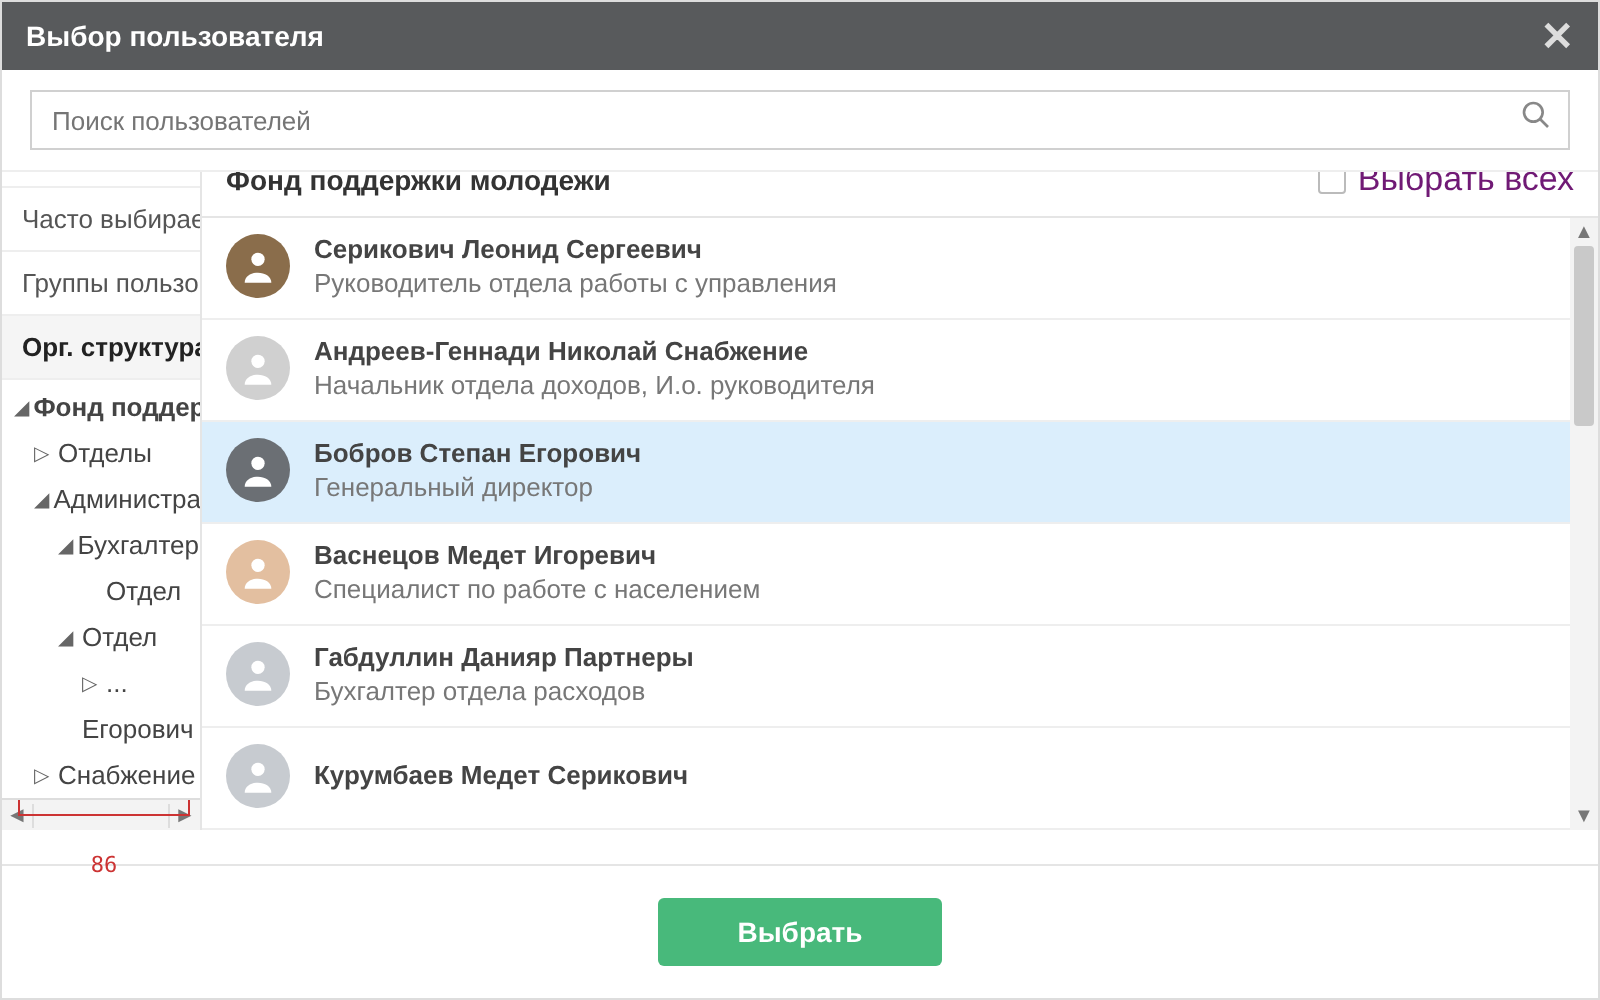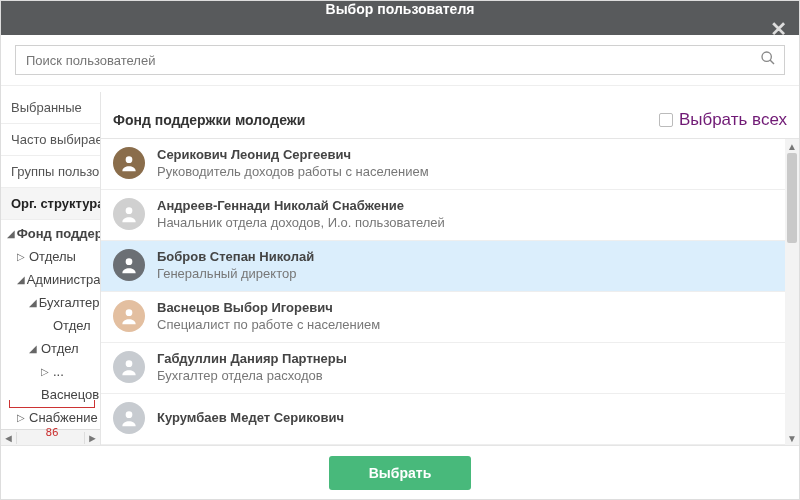--- a/index.html
+++ b/index.html
@@ -1,18 +1,18 @@
 <!DOCTYPE html>
 <html><head>
 <meta charset="utf-8">
 <style>
   * { box-sizing: border-box; margin: 0; padding: 0; }
   body { font-family: Arial, Helvetica, sans-serif; background: #fff; width: 800px; height: 500px; overflow: hidden; position: relative; }
   .dialog { width: 800px; height: 500px; border: 1px solid #ddd; display: flex; flex-direction: column; position: relative; }
-  .titlebar { background: #585a5c; color: #fff; height: 34px; display: flex; align-items: center; padding: 0 12px; font-weight: bold; font-size: 14px; flex-direction: column; }
+  .titlebar { background: #585a5c; color: #fff; height: 34px; display: flex; align-items: center; padding: 0 12px; font-weight: bold; font-size: 14px; }
   .titlebar .close { margin-left: auto; font-size: 20px; cursor: pointer; color: #ddd; }
   .search-row { padding: 10px 14px; }
   .search-wrap { position: relative; border: 1px solid #d0d0d0; height: 30px; }
   .search-wrap input { width: 100%; height: 100%; border: none; outline: none; padding: 0 32px 0 10px; font-size: 13px; color: #666; }
   .search-wrap .sico { position: absolute; right: 8px; top: 50%; transform: translateY(-50%); color: #888; }
   .content { flex: 1; display: flex; overflow: hidden; border-top: 1px solid #eee; align-items: flex-end; }
   .tabs-col { width: 100px; border-right: 1px solid #e5e5e5; overflow: hidden; position: relative; }
   .tab { padding: 8px 10px; font-size: 13px; color: #555; border-bottom: 1px solid #eee; white-space: nowrap; cursor: pointer; }
   .tab.active { font-weight: bold; color: #222; background: #f5f5f5; }
   .tree { font-size: 13px; color: #444; padding: 2px 0 0 0; white-space: nowrap; position: relative; }
@@ -33,21 +33,21 @@
   .item { display: flex; align-items: center; padding: 8px 12px 10px 12px; border-bottom: 1px solid #eee; gap: 12px; cursor: pointer; }
   .item.selected { background: #dbeefc; }
   .avatar { width: 32px; height: 32px; border-radius: 50%; background: #ccc; flex-shrink: 0; display: flex; align-items: center; justify-content: center; }
   .avatar svg { width: 20px; height: 20px; fill: #fff; }
   .item .texts { display: flex; flex-direction: column; }
   .item .name { font-size: 13px; font-weight: bold; color: #444; }
   .item .pos { font-size: 13px; color: #777; margin-top: 2px; }
   .vscroll { position: absolute; right: 0; top: 0; bottom: 0; width: 14px; background: #f3f3f3; }
   .vscroll .arrow-btn { height: 14px; display: flex; align-items: center; justify-content: center; font-size: 10px; color: #777; cursor: pointer; }
   .vscroll .thumb { position: absolute; left: 2px; right: 2px; top: 14px; height: 90px; background: #c9c9c9; border-radius: 2px; }
-  .footer { height: 54px; display: flex; align-items: center; justify-content: center; border-top: 1px solid #e5e5e5; }
+  .footer { height: 67px; display: flex; align-items: center; justify-content: center; border-top: 1px solid #e5e5e5; margin-top: 17px; }
   .primary-btn { background: #48b97b; color: #fff; border: none; padding: 9px 40px; font-size: 14px; font-weight: bold; border-radius: 3px; cursor: pointer; }
   .measure { position: absolute; left: 8px; bottom: 60px; font-size: 11px; color: #c33; font-family: monospace; }
   .measure .bar { height: 8px; border-left: 1px solid #c33; border-right: 1px solid #c33; border-bottom: 1px solid #c33; width: 86px; }
   .measure .num { text-align: center; margin-top: 18px; width: 86px; }
   
   .av0{background:#8a6d4b;} .av1{background:#d0d0d0;} .av2{background:#4a5d7a;}
   .av3{background:#6b6f74;} .av4{background:#e3bfa0;} .av5{background:#c7cbd0;} .av6{background:#c7cbd0;}
 </style>
 </head>
 <body>
@@ -103,21 +103,21 @@
         <div class="tree-row indent2">
             <span class="arrow">◢</span>
             <span>Отдел</span>
           </div>
         <div class="tree-row indent3">
             <span class="arrow">▷</span>
             <span>...</span>
           </div>
         <div class="tree-row indent2">
             <span class="arrow"></span>
-            <span>Васнецов</span>
+            <span>Егорович</span>
           </div>
         <div class="tree-row indent1">
             <span class="arrow">▷</span>
             <span>Снабжение</span>
           </div>
       </div>
 
       <div class="hscroll">
         <div class="btn">◄</div>
         <div class="track"></div>
@@ -137,56 +137,56 @@
       <div class="list">
         <div class="item">
           <div class="avatar av0">
               <svg viewBox="0 0 24 24">
                 <circle cx="12" cy="8" r="4"></circle>
                 <path d="M4 22c0-4 4-6 8-6s8 2 8 6"></path>
               </svg>
             </div>
           <div class="texts">
               <span class="name">Серикович Леонид Сергеевич</span>
-              <span class="pos">Руководитель доходов работы с населением</span>
+              <span class="pos">Руководитель отдела работы с управления</span>
             </div>
         </div>
         <div class="item">
           <div class="avatar av1">
               <svg viewBox="0 0 24 24">
                 <circle cx="12" cy="8" r="4"></circle>
                 <path d="M4 22c0-4 4-6 8-6s8 2 8 6"></path>
               </svg>
             </div>
           <div class="texts">
               <span class="name">Андреев-Геннади Николай Снабжение</span>
-              <span class="pos">Начальник отдела доходов, И.о. пользователей</span>
+              <span class="pos">Начальник отдела доходов, И.о. руководителя</span>
             </div>
         </div>
         <div class="item selected">
           <div class="avatar av3">
               <svg viewBox="0 0 24 24">
                 <circle cx="12" cy="8" r="4"></circle>
                 <path d="M4 22c0-4 4-6 8-6s8 2 8 6"></path>
               </svg>
             </div>
           <div class="texts">
-              <span class="name">Бобров Степан Николай</span>
+              <span class="name">Бобров Степан Егорович</span>
               <span class="pos">Генеральный директор</span>
             </div>
         </div>
         <div class="item">
           <div class="avatar av4">
               <svg viewBox="0 0 24 24">
                 <circle cx="12" cy="8" r="4"></circle>
                 <path d="M4 22c0-4 4-6 8-6s8 2 8 6"></path>
               </svg>
             </div>
           <div class="texts">
-              <span class="name">Васнецов Выбор Игоревич</span>
+              <span class="name">Васнецов Медет Игоревич</span>
               <span class="pos">Специалист по работе с населением</span>
             </div>
         </div>
         <div class="item">
           <div class="avatar av5">
               <svg viewBox="0 0 24 24">
                 <circle cx="12" cy="8" r="4"></circle>
                 <path d="M4 22c0-4 4-6 8-6s8 2 8 6"></path>
               </svg>
             </div>

